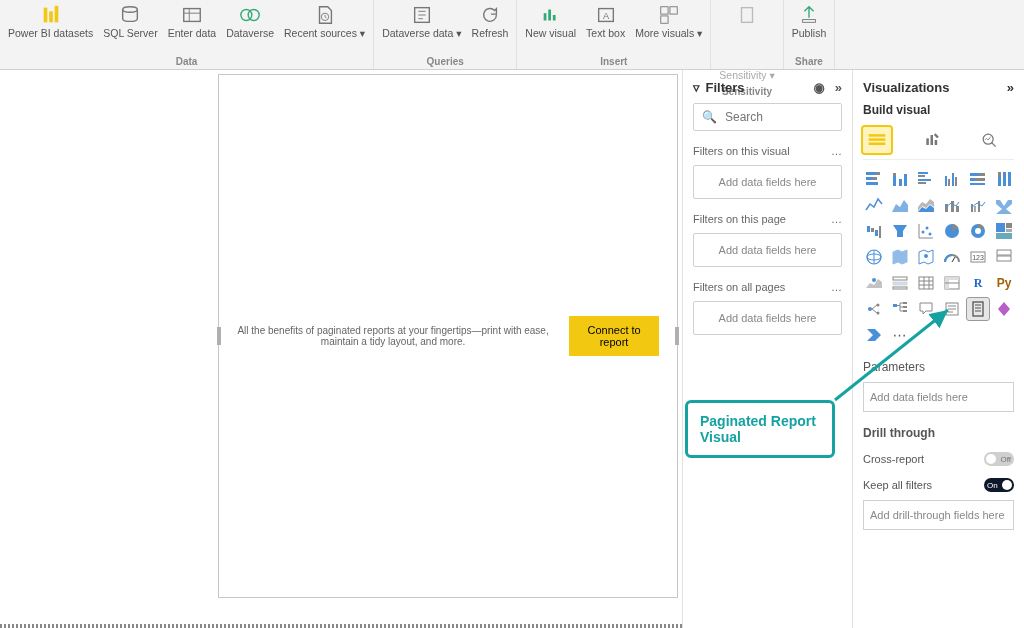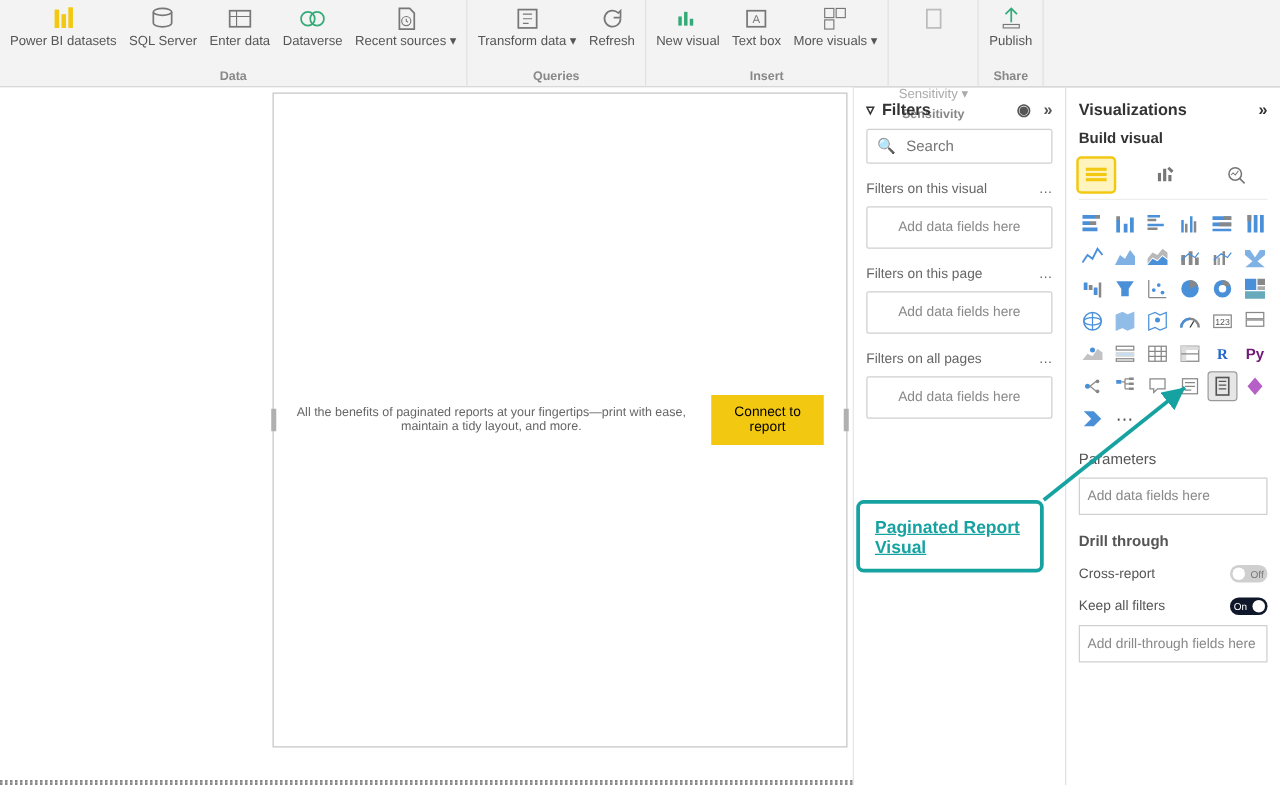--- a/index.html
+++ b/index.html
@@ -41,34 +41,34 @@
   .viz .sub { font-size: 12px; font-weight: 600; }
   .build-tabs { display: flex; gap: 28px; align-items: center; padding: 2px 0 6px; border-bottom: 1px solid #eee; }
   .build-tab { width: 28px; height: 26px; display: flex; align-items: center; justify-content: center; cursor: pointer; border-radius: 2px; }
   .build-tab.active { background: #fff3be; outline: 2px solid #f2c811; }
   .viz-grid { display: grid; grid-template-columns: repeat(6, 22px); gap: 4px 4px; }
   .viz-item { width: 22px; height: 22px; display: flex; align-items: center; justify-content: center; cursor: pointer; border-radius: 2px; position: relative; }
   .viz-item.highlight { background: #e6e6e6; outline: 1px solid #999; }
   .viz-item svg { width: 18px; height: 18px; }
   .viz-item.txt { font-size: 12px; font-weight: 600; }
   .viz-item .R { color: #2266cc; font-family: serif; }
-  .viz-item .Py { color: #701a75; text-align: center; }
+  .viz-item .Py { color: #a16207; text-align: center; }
   .viz-item.ellipsis { font-size: 14px; letter-spacing: 1px; color: #555; }
 
   .section-label { font-size: 12px; color: #555; margin-top: 6px; }
   .toggle-row { display: flex; justify-content: space-between; align-items: center; font-size: 11px; color: #555; margin-top: 4px; }
   .toggle { width: 30px; height: 14px; border-radius: 8px; background: #cfcfcf; position: relative; font-size: 8px; color: #777; display: flex; align-items: center; justify-content: flex-end; padding: 0 3px; }
   .toggle.on { background: #0f172a; color: #fff; justify-content: flex-start; }
   .toggle .knob { position: absolute; width: 10px; height: 10px; background: #fff; border-radius: 50%; top: 2px; }
   .toggle.off .knob { left: 2px; }
   .toggle.on .knob { right: 2px; }
   .drill-well { border: 1px solid #d0d0d0; padding: 8px 6px; font-size: 11px; color: #888; }
 
   
-  .annot-box { position: absolute; border: 3px solid #17a2a2; border-radius: 6px; padding: 10px 12px; color: #17a2a2; font-weight: 600; font-size: 14px; background: rgba(255,255,255,0.0); text-decoration: underline; }
+  .annot-box { position: absolute; border: 3px solid #17a2a2; border-radius: 6px; padding: 10px 12px; color: #17a2a2; font-weight: 600; font-size: 14px; background: rgba(255,255,255,0.0); }
   .annot-arrow { position: absolute; pointer-events: none; }
 
   svg { display: block; }
 </style>
 </head>
 <body>
 
 <div class="ribbon">
   <div class="ribbon-section">
     <div class="ribbon-row">
@@ -113,21 +113,21 @@
     </div>
     <div class="ribbon-section-label">Data</div>
   </div>
   <div class="ribbon-section">
     <div class="ribbon-row">
       <div class="ribbon-btn">
           <svg class="ribbon-ico" viewBox="0 0 24 24">
             <rect x="4" y="4" width="16" height="16" fill="none" stroke="#777" stroke-width="1.5"></rect>
             <path d="M8 8h8M8 12h8M8 16h5" stroke="#777"></path>
           </svg>
-          <span>Transform data ▾</span>
+          <span>Dataverse data ▾</span>
         </div>
       <div class="ribbon-btn">
           <svg class="ribbon-ico" viewBox="0 0 24 24">
             <path d="M19 12a7 7 0 1 1-2-5l2-2v6h-6" fill="none" stroke="#777" stroke-width="1.5"></path>
           </svg>
           <span>Refresh</span>
         </div>
     </div>
     <div class="ribbon-section-label">Queries</div>
   </div>

